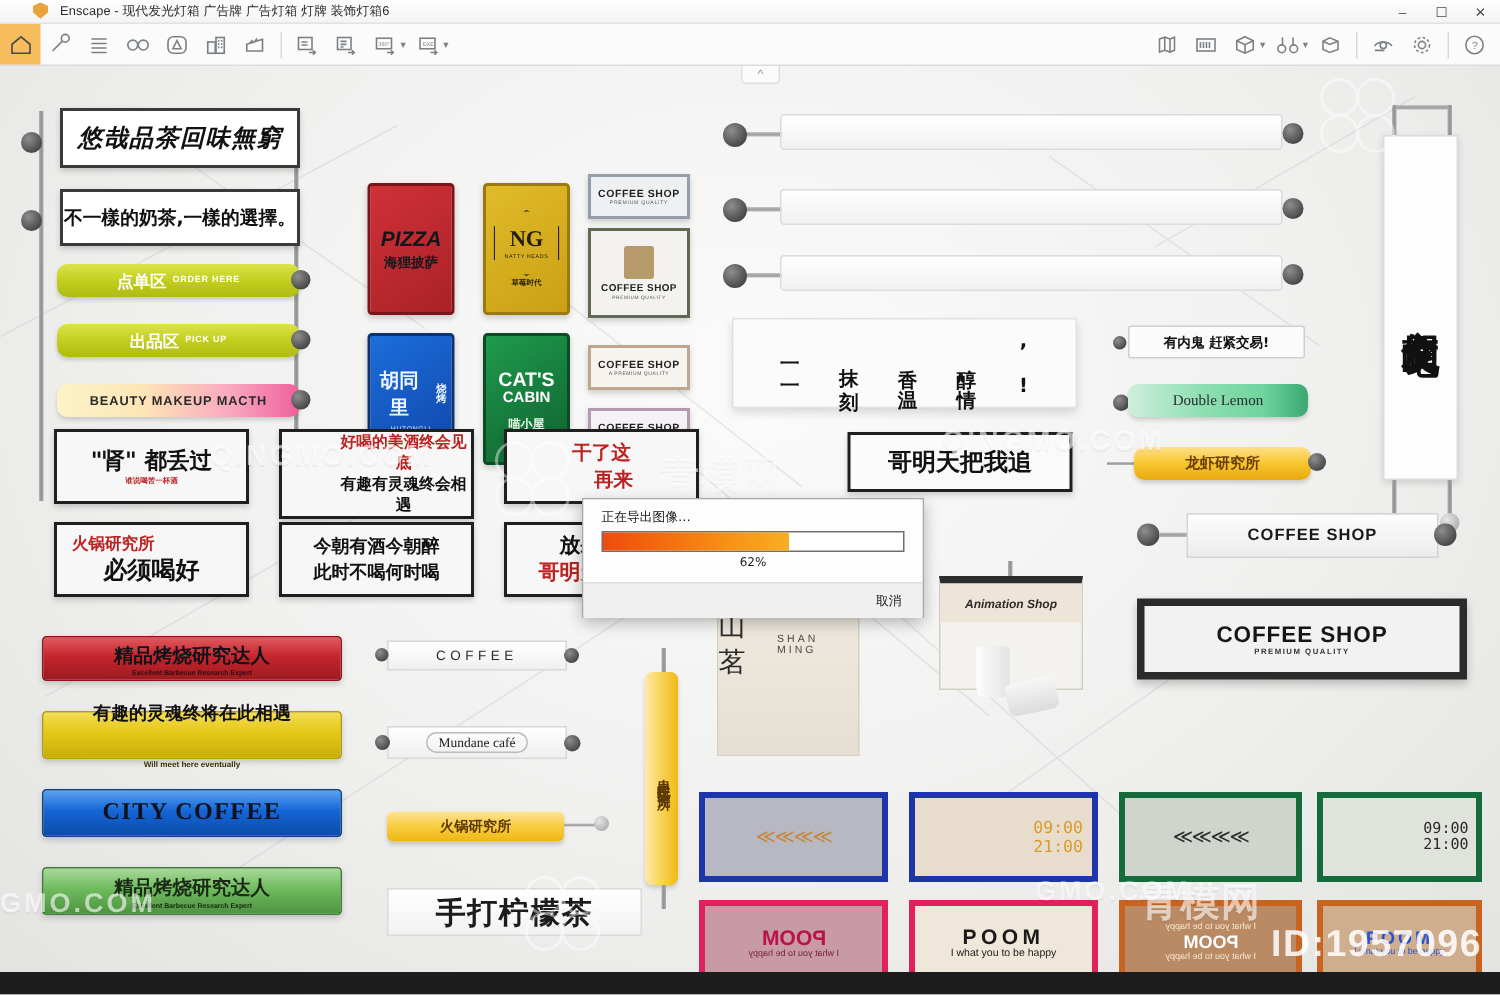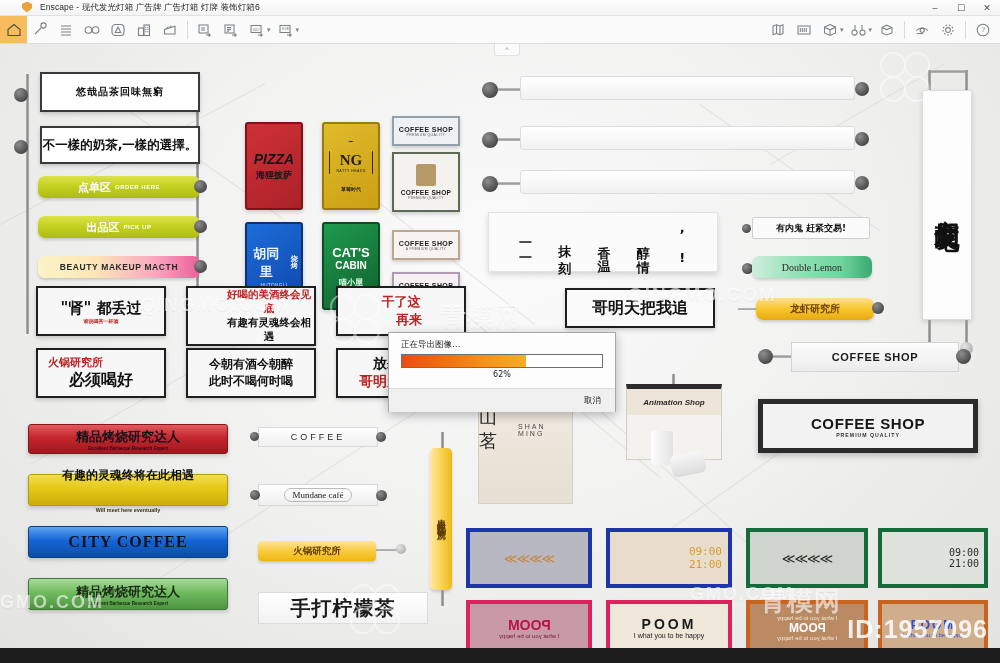--- a/index.html
+++ b/index.html
@@ -335,21 +335,21 @@
       <i style="left:620px;top:520px; width:260px; transform:rotate(-35deg);"></i>
     </div>
 
     <div class="rodv" style="left:26px; top:30px; height:260px;"></div>
     <div class="rodv" style="left:196px; top:30px; height:260px;"></div>
 
     <div class="knob" style="left:14px; top:44px; width:14px; height:14px;"></div>
     <div class="knob" style="left:14px; top:96px; width:14px; height:14px;"></div>
 
     <div class="boxsign" style="left:40px; top:28px; width:160px; height:40px; border-color:#3a3a3a;">
-      <span class="t-cn" style="font-size:10px; letter-spacing:1px;">悠哉品茶回味無窮</span>
+      <span class="t-cn" style="font-size:16px; letter-spacing:1px;font-style:italic;">悠哉品茶回味無窮</span>
     </div>
 
     <div class="boxsign" style="left:40px; top:82px; width:160px; height:38px; border-color:#3a3a3a;">
       <span class="t-cn" style="font-size:12.5px;">不一樣的奶茶,一樣的選擇。</span>
     </div>
 
     <div class="tubesign" style="left:38px; top:132px; width:162px; height:22px;
          background:linear-gradient(#dbe34a,#c3cf1e,#aebb12);">
       <span class="t-cn" style="font-size:11px; color:#fff;">点单区</span>
       <span class="small-en" style="color:#fff; margin-left:4px; font-weight:bold;">ORDER HERE</span>

